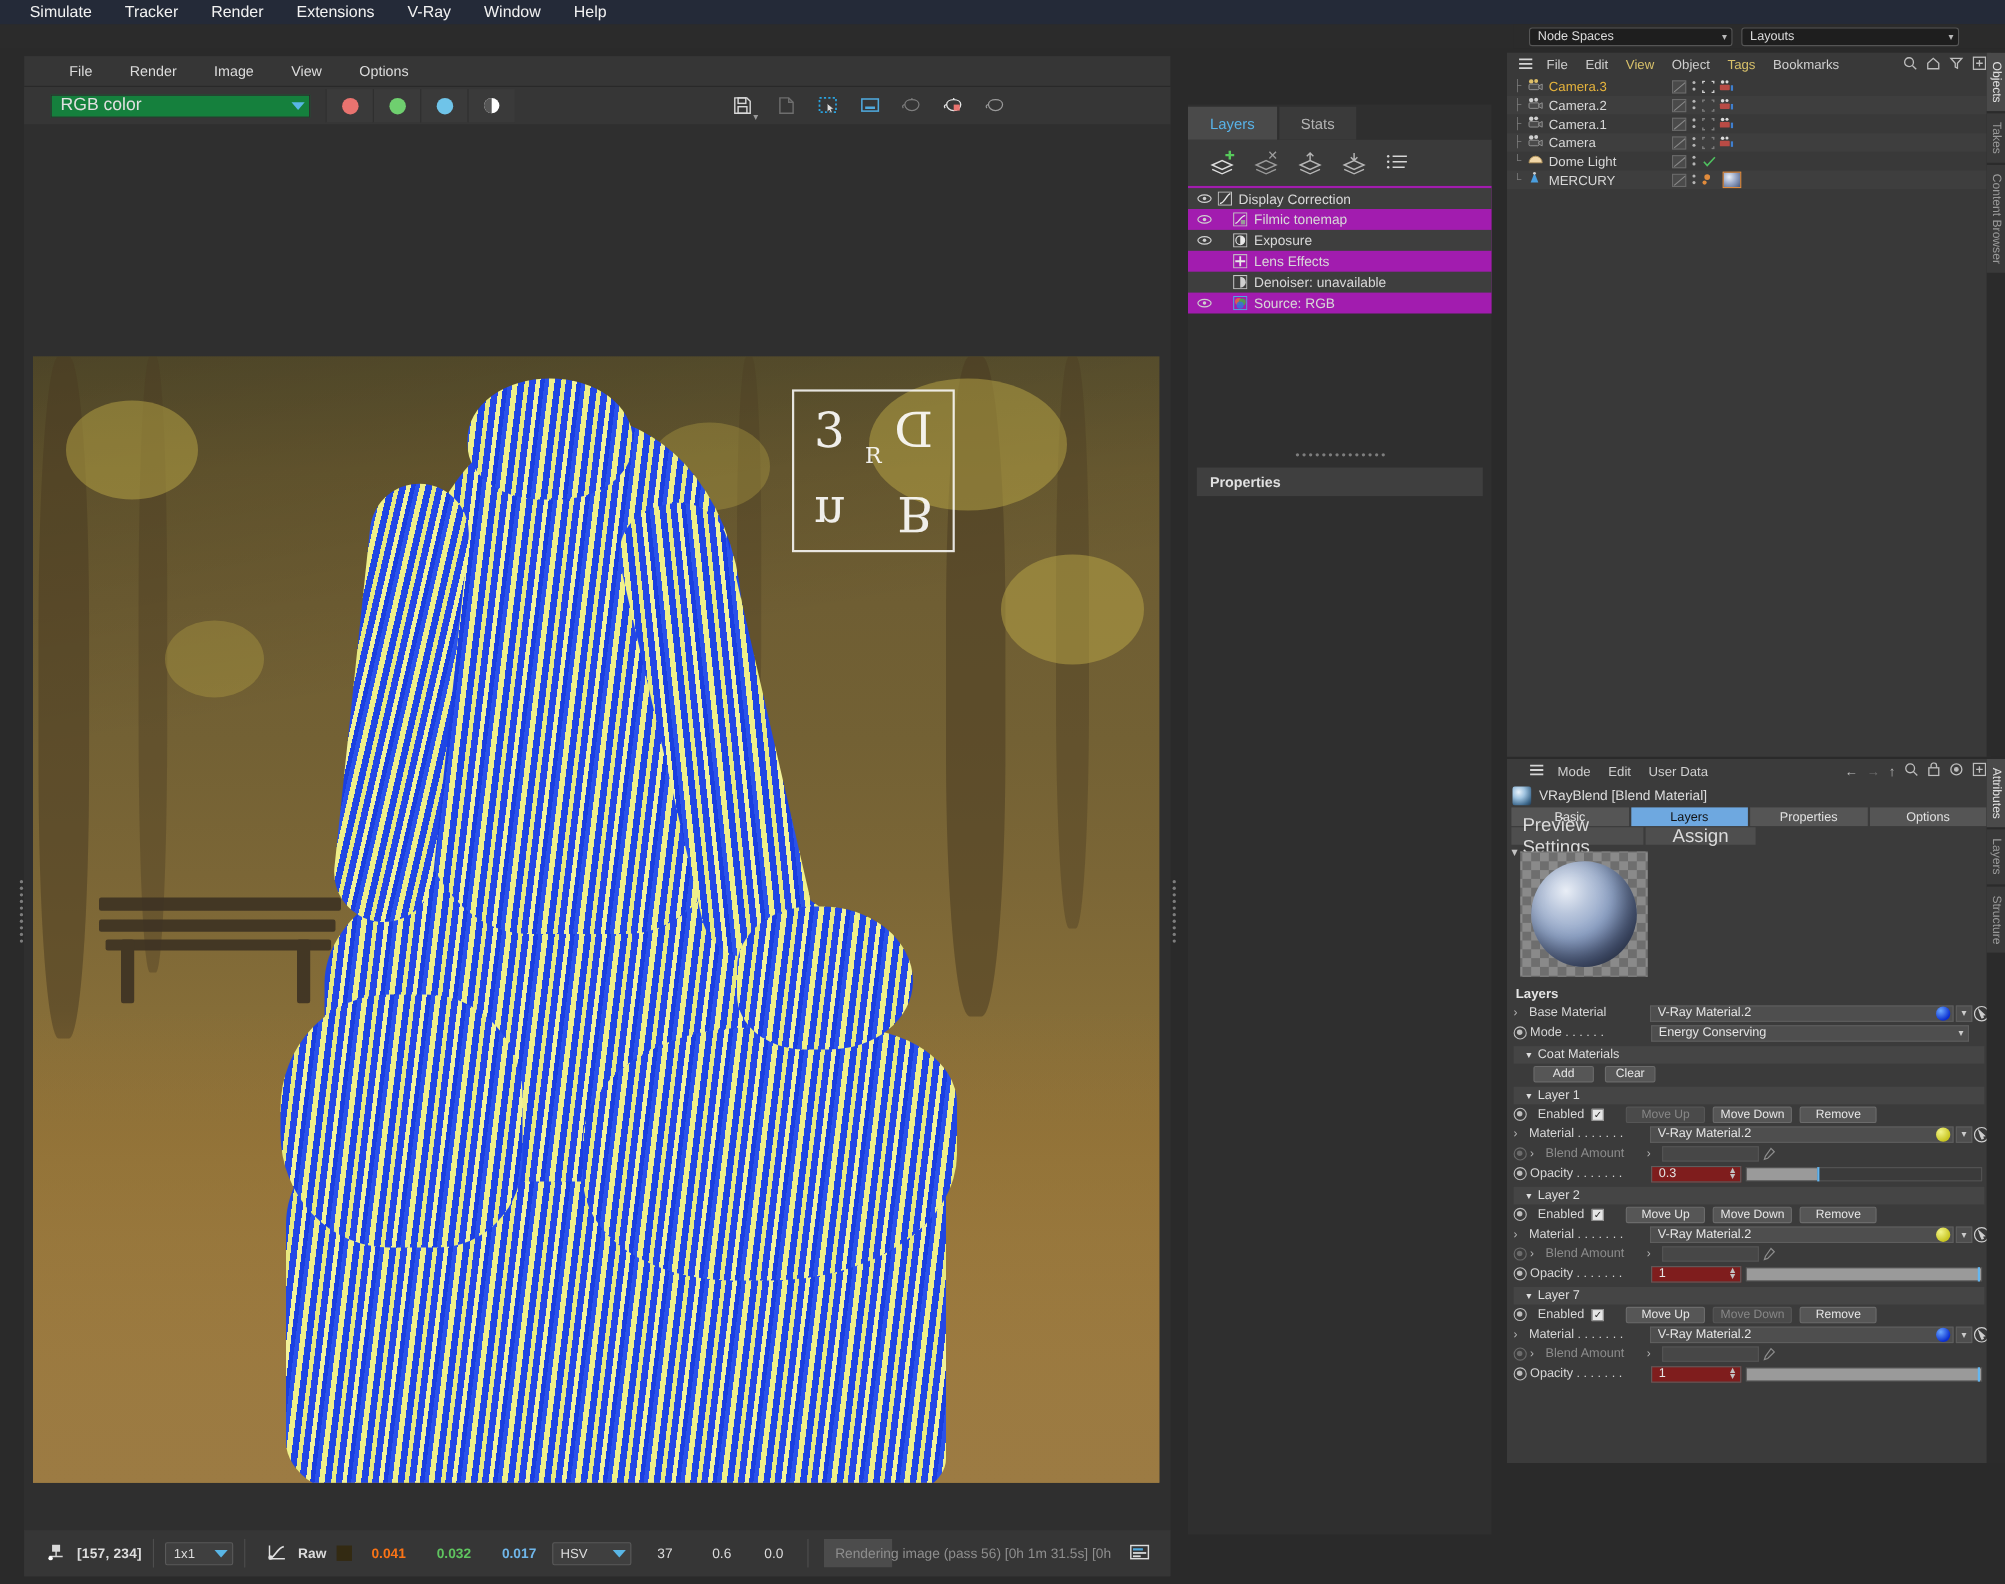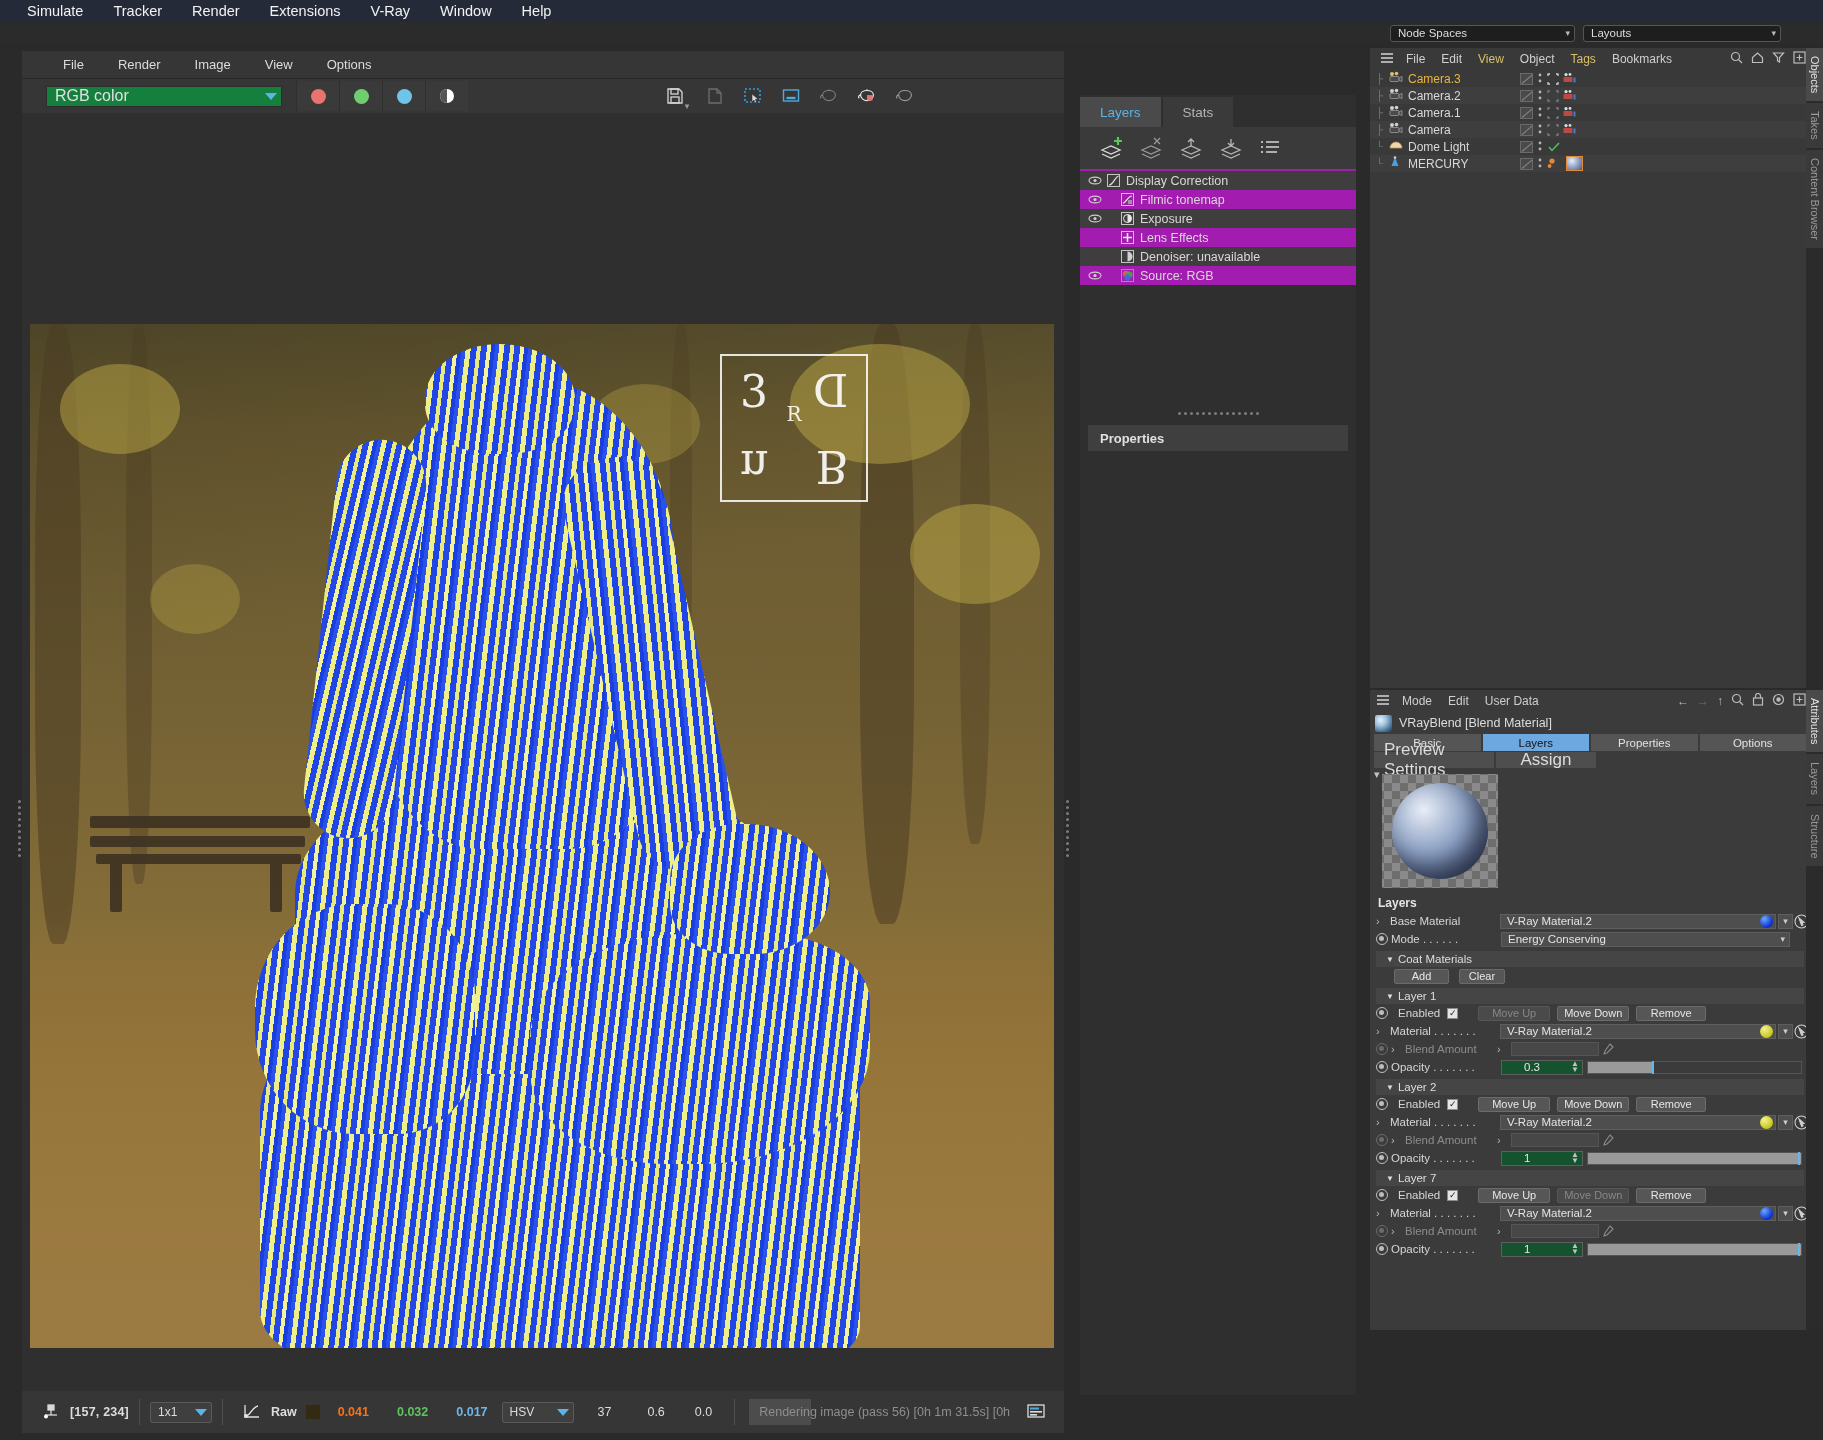--- a/index.html
+++ b/index.html
@@ -317,21 +317,21 @@
     background: #8a8a8a; transform: rotate(-40deg); transform-origin: left center;
   }
 
   
   .am {
     position: absolute; top: 690px; left: 1370px; width: 440px; height: 640px;
     background: #3b3b3b;
   }
   .am-menu {
     height: 22px; display: flex; align-items: center; font-size: 12px;
-    padding-left: 2px;
+    padding-left: 16px;
   }
   .am-menu .mi { padding: 0 8px; color: #cfcfcf; }
   .am-menu .spacer { flex: 1; }
   .am-menu .ico { padding: 0 4px; color: #bdbdbd; }
   .am-head {
     height: 22px; display: flex; align-items: center; gap: 7px;
     padding-left: 5px; font-size: 12.5px; color: #ddd;
   }
   .am-thumb {
     width: 17px; height: 17px; border-radius: 2px;
@@ -427,22 +427,22 @@
   .btn.add { width: 55px; }
   .btn.clear { width: 46px; }
   .btn.mv { width: 72px; }
   .btn.rm { width: 70px; }
   .chk {
     width: 11px; height: 11px; background: #e6e6e6; border: 1px solid #8d8d8d;
     display: inline-flex; align-items: center; justify-content: center;
     color: #222; font-size: 9px; line-height: 1; flex: none;
   }
   .stepper {
-    width: 82px; height: 15px; background: #14532d; border: 1px solid #5e5e5e;
-    display: flex; align-items: center; padding-left: 22px;
+    width: 82px; height: 15px; background: #7f1d1d; border: 1px solid #5e5e5e;
+    display: flex; align-items: center; padding-left: 6px;
     font-size: 11.5px; color: #e4e4e4; flex: none;
   }
   .stepper .ar { margin-left: auto; padding-right: 3px; font-size: 8px; color: #c2c2c2; line-height: 6px; }
   .slider {
     flex: 1; height: 13px; background: #3b3b3b; border: 1px solid #555;
     position: relative; margin-left: 4px;
   }
   .slider .fill { position: absolute; left: 0; top: 0; bottom: 0; background: #9a9a9a; }
   .slider .knob { position: absolute; top: -1px; bottom: -1px; width: 2px; background: #63b6f0; }
   .blend-row { color: #8c8c8c; }

